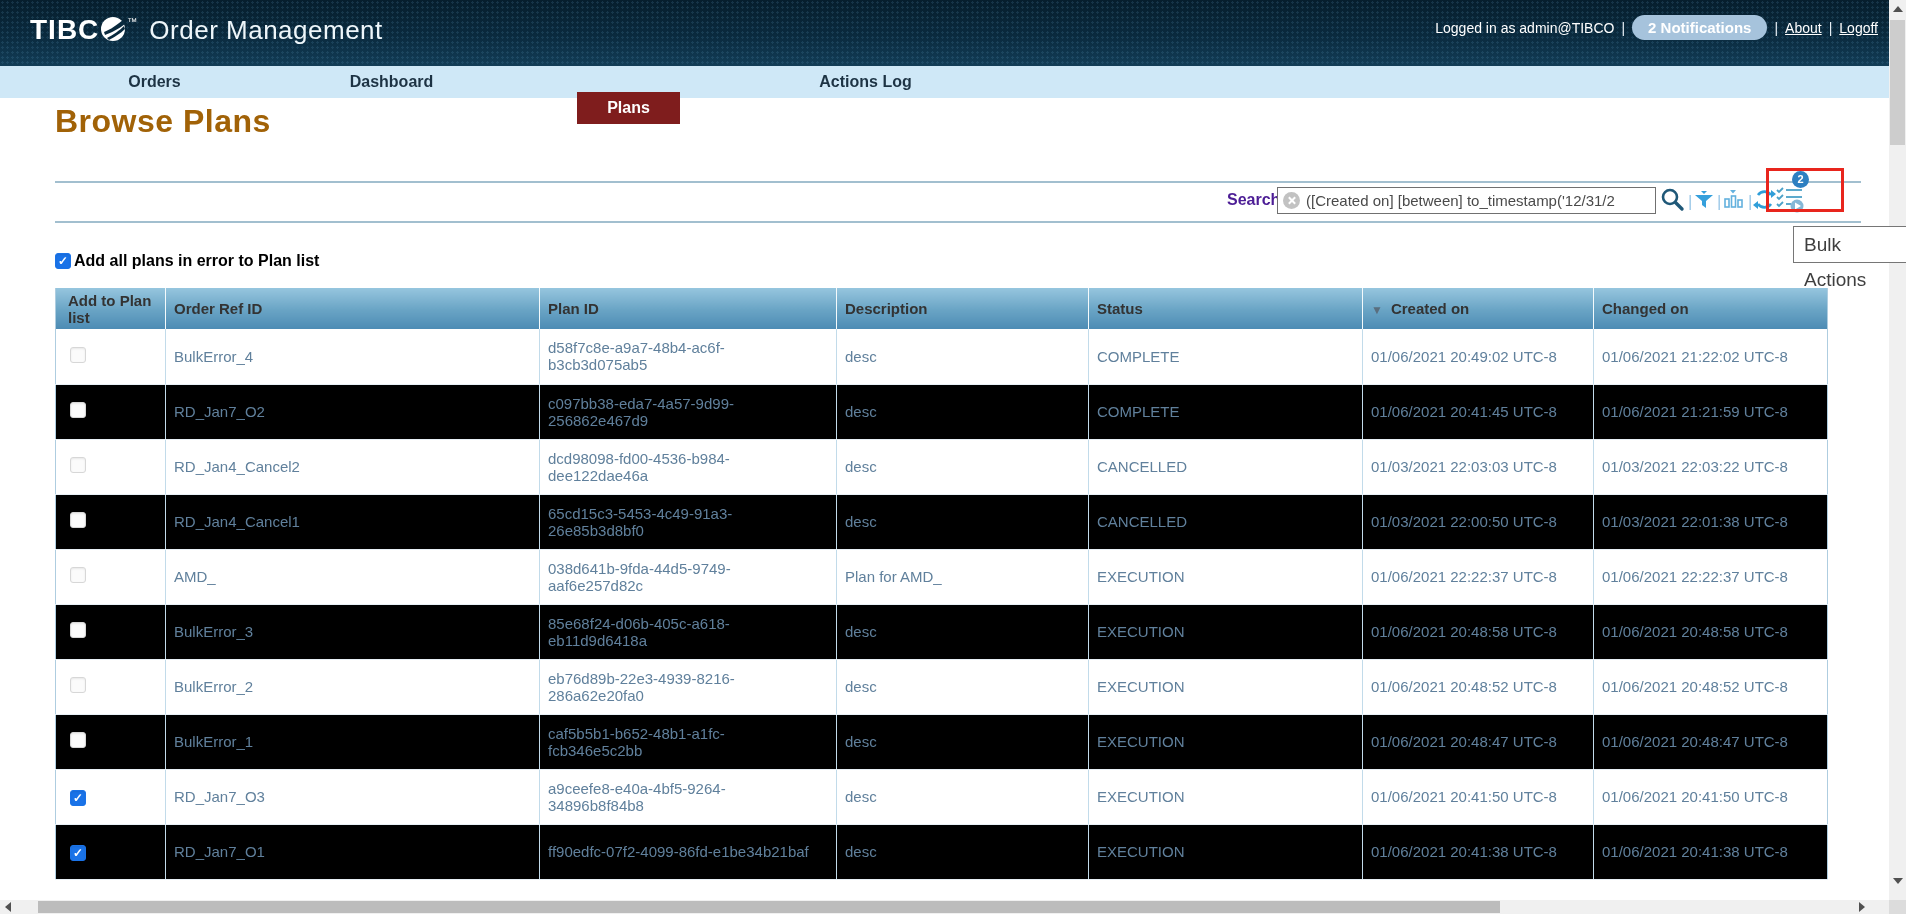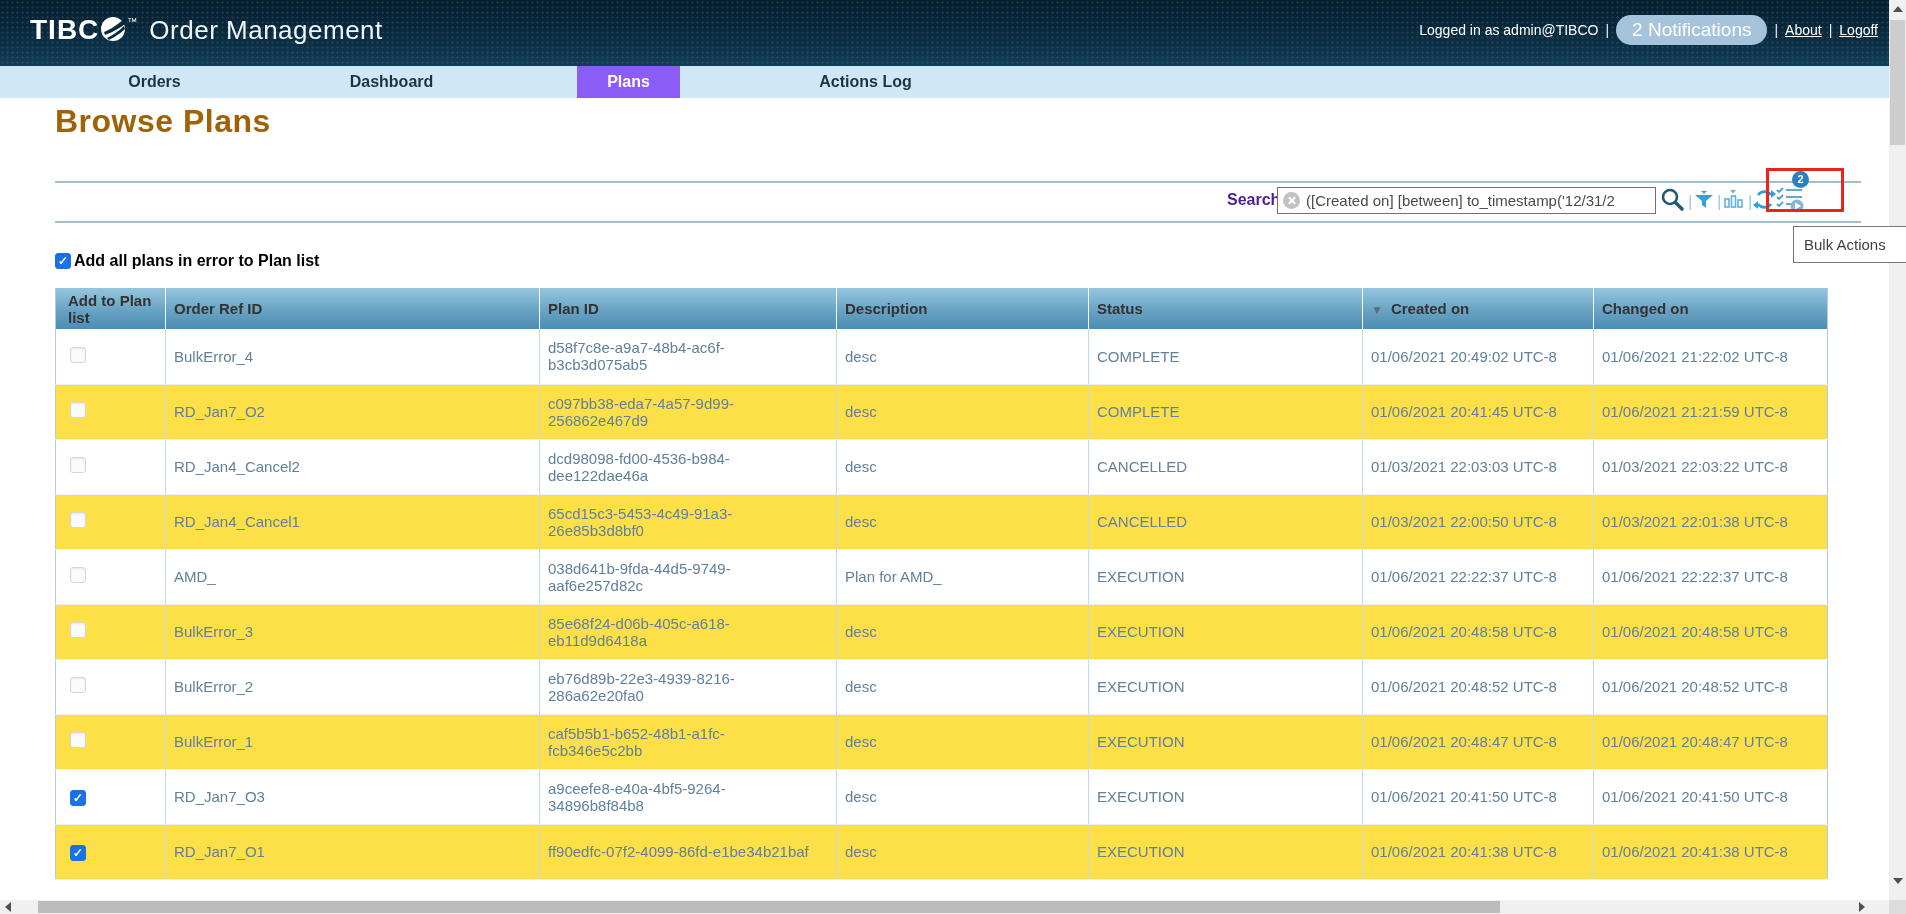--- a/index.html
+++ b/index.html
@@ -16,30 +16,30 @@
     background-size:5px 5px,100% 100%;
   }
   .logo-wrap{position:absolute;left:30px;top:14px;display:flex;align-items:center;color:#fff;}
   .logo-tibc{font-size:28px;font-weight:700;letter-spacing:1px;}
   .logo-globe{margin:2px 1px 0 1px;}
   .logo-tm{font-size:10px;vertical-align:top;position:relative;top:-9px;margin-right:12px;}
   .logo-product{font-size:26px;font-weight:400;color:#eef6fa;letter-spacing:.5px;}
   .header-right{position:absolute;right:28px;top:15px;display:flex;align-items:center;color:#fff;font-size:14px;gap:7px;}
   .hdr-sep{color:#e7eef4;}
   .notif-pill{
-    background:#a6c3dc;color:#fff;font-weight:400;font-size:19px;
+    background:#a6c3dc;color:#fff;font-weight:700;font-size:15px;
     padding:4px 16px;border-radius:15px;cursor:pointer;
   }
   .hdr-link{color:#fff;text-decoration:underline;cursor:pointer;}
   
   .nav-bar{position:absolute;left:0;top:66px;width:1906px;height:32px;background:#cfe8f7;}
   .tabs{display:flex;margin-left:36px;height:32px;}
   .tab{width:237px;height:32px;text-align:center;line-height:32px;font-size:16px;font-weight:700;color:#1d3344;cursor:pointer;}
   .tab-inner{display:inline-block;height:100%;padding:0 30px;}
-  .tab.selected .tab-inner{background:#8b5cf6;color:#ffffff;}
+  .tab.selected .tab-inner{background:#7f1d1d;color:#ffffff;margin-top:26px;}
   
   .page-title{position:absolute;left:55px;top:103px;font-size:32px;font-weight:700;color:#a16207;letter-spacing:.5px;}
   
   .rule{position:absolute;left:55px;width:1806px;height:2px;background:#a2bfcf;}
   .rule1{top:181px;}
   .rule2{top:221px;}
   .search-label{position:absolute;left:1227px;top:191px;font-size:16px;font-weight:700;color:#4c1d95;cursor:pointer;}
   .search-box{
     position:absolute;left:1277px;top:187px;width:379px;height:27px;
     background:#fff;border:1px solid #707070;box-sizing:border-box;
@@ -53,21 +53,21 @@
   .ico{position:absolute;cursor:pointer;}
   .ico-sep{position:absolute;font-size:17px;color:#9dc9e8;top:192px;}
   .badge{
     position:absolute;left:1792px;top:171px;width:17px;height:17px;border-radius:50%;
     background:#2d7fc1;color:#fff;font-size:11px;font-weight:700;text-align:center;line-height:17px;z-index:12;
   }
   .annotation-box{position:absolute;left:1766px;top:168px;width:78px;height:44px;border:3px solid #e8251d;box-sizing:border-box;z-index:11;pointer-events:none;}
   .tooltip{
     position:absolute;left:1793px;top:226px;width:113px;height:37px;box-sizing:border-box;
     background:#fff;border:1px solid #767676;border-right:none;z-index:20;
-    font-size:15px;color:#3f3f3f;line-height:35px;padding-left:10px;
+    font-size:19px;color:#3f3f3f;line-height:35px;padding-left:10px;
   }
   
   .bulk-row{position:absolute;left:55px;top:252px;display:flex;align-items:center;}
   .cb{display:inline-block;width:16px;height:16px;border-radius:3px;box-sizing:border-box;
       background:#fbfbfb;border:1px solid #d7d7d7;box-shadow:inset 0 1px 2px rgba(0,0,0,.08);
       font-size:12px;line-height:15px;text-align:center;color:#fff;cursor:pointer;flex:0 0 auto;}
   .cb.on{background:#1a73e8;border-color:#1a73e8;font-weight:700;}
   .bulk-label{font-size:16px;font-weight:700;color:#000;margin-left:3px;}
   
   .table-wrap{position:absolute;left:55px;top:288px;}
@@ -82,21 +82,21 @@
   .c6{width:234px;}
   thead tr{height:41px;}
   th{
     background:linear-gradient(180deg,#96c5de 0%,#68a3c4 55%,#4d8bb4 100%);
     font-size:15px;font-weight:700;color:#333;text-align:left;
     padding:2px 6px 2px 8px;border-right:1px solid rgba(235,245,250,.55);cursor:pointer;vertical-align:middle;
   }
   th:last-child{border-right:none;}
   .sort{font-size:12px;color:#5a6e7e;margin-right:8px;}
   tbody tr{height:55px;background:#ffffff;}
-  tbody tr.alt{background:#fde047;}
+  tbody tr.alt{background:#000000;}
   td{
     font-size:15px;color:#60809c;padding:2px 6px 2px 8px;vertical-align:middle;
     border-right:1px solid #c2dbea;border-bottom:1px solid #e8f0f6;
   }
   td:last-child{border-right:none;}
   td.c2{padding-right:24px;}
   td.c0 .cb{margin-left:2px;}
   
   .vscroll{position:absolute;right:0;top:0;width:17px;height:900px;background:#f0f0f0;z-index:5;}
   .vthumb{position:absolute;left:1px;top:20px;width:15px;height:125px;background:#cdcdcd;cursor:pointer;}

